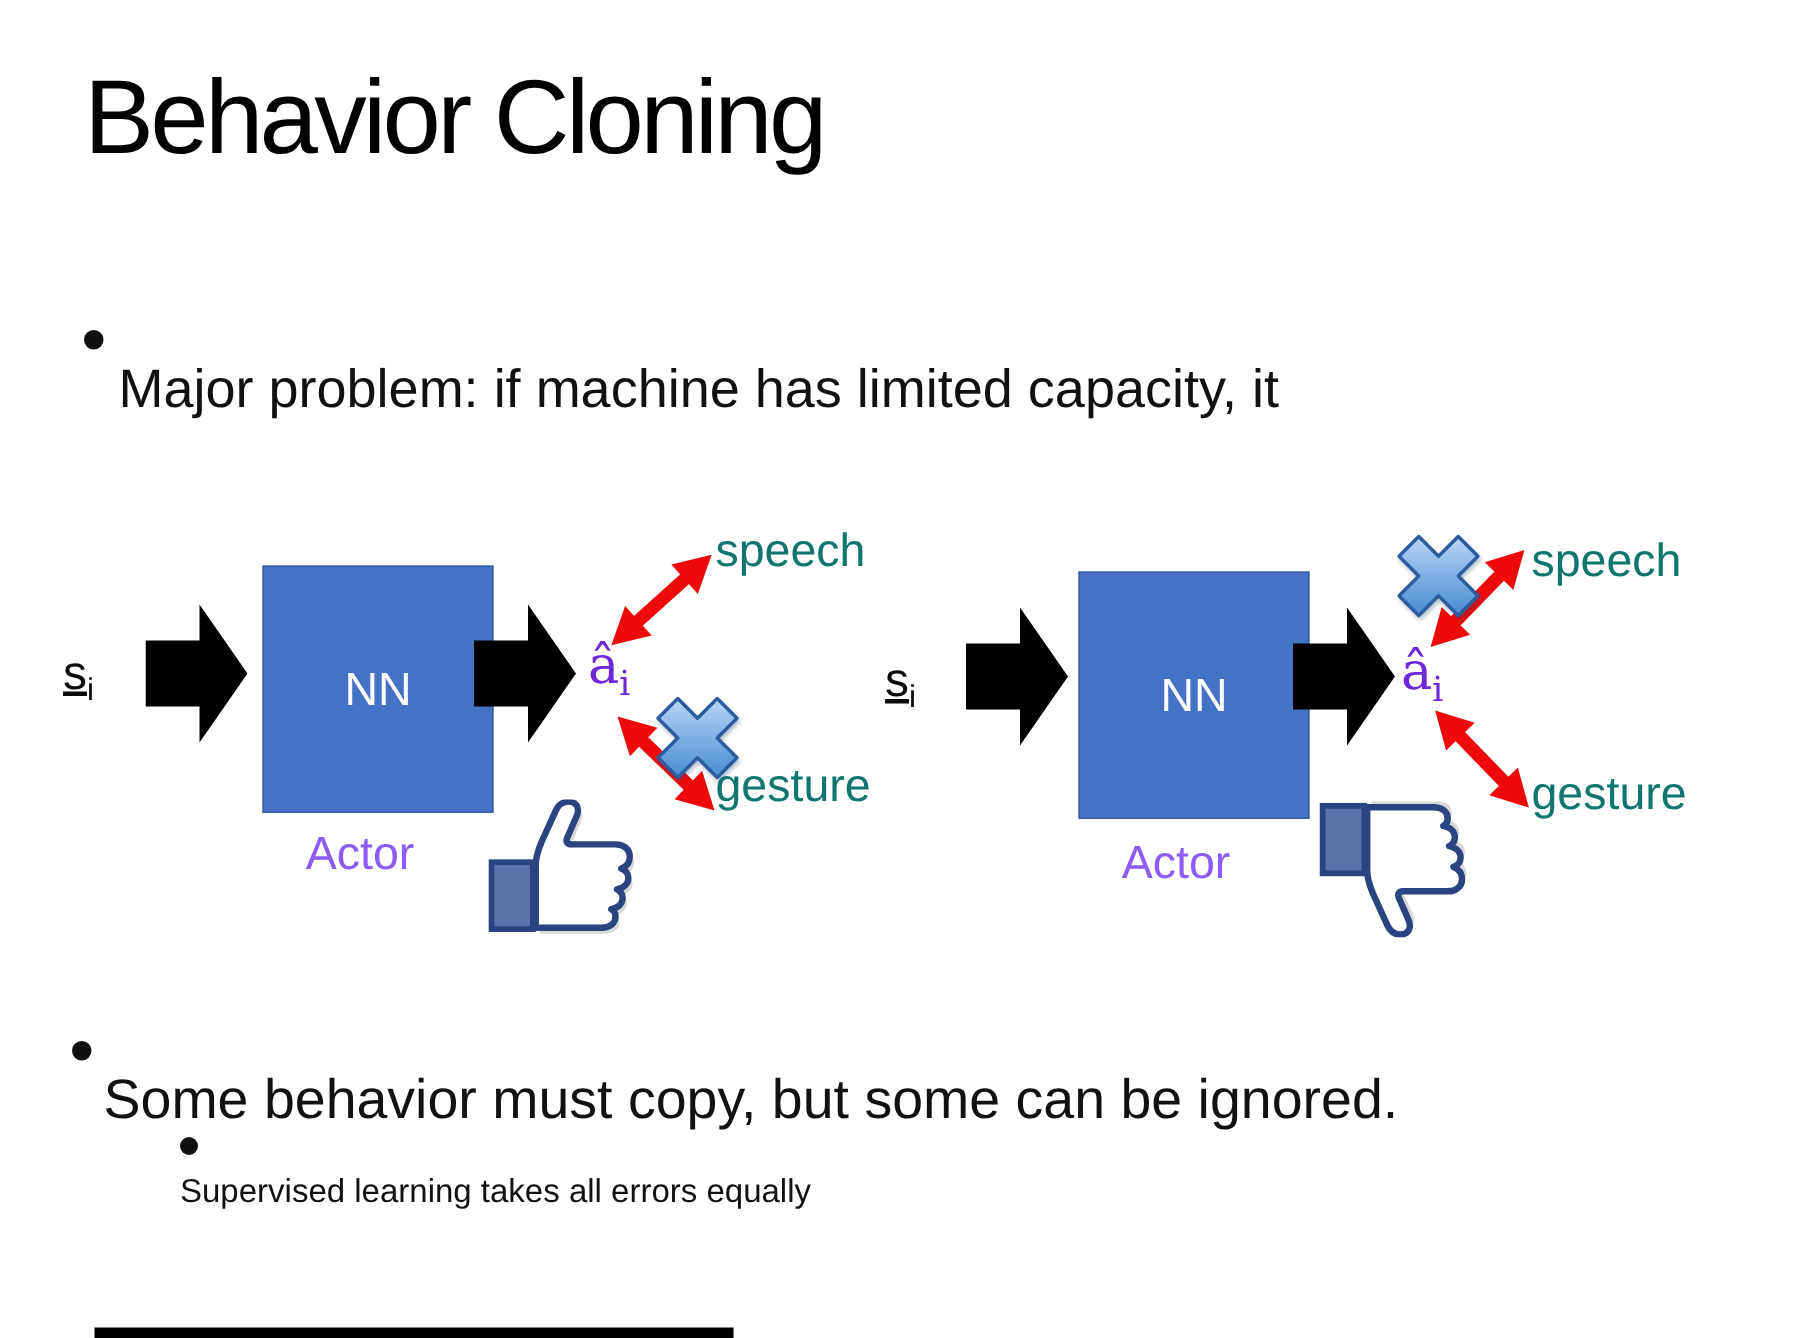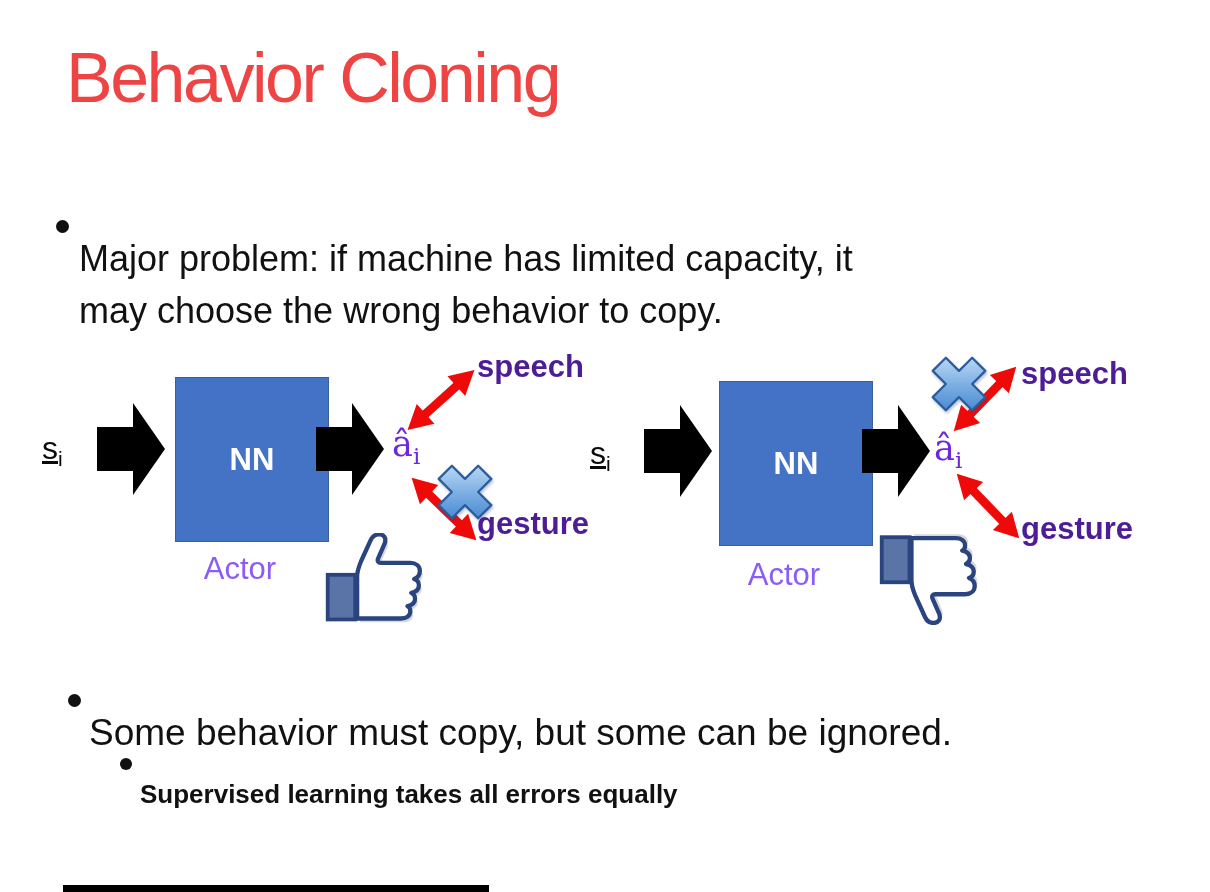--- a/index.html
+++ b/index.html
@@ -2,50 +2,49 @@
 <html style="--text: #111111; --nn-fill: #4472C4; --nn-border: #3A5F9E; --arrow-black: #000000; --arrow-red: #EF0A0A; --cross-light: #D6E9FB; --cross-mid: #7FB0E4; --cross-dark: #2F78C8; --cross-border: #2B5C9E; --thumb-outline: #29447E; --thumb-cuff: #5B74A8; --thumb-shadow: #D8D8D8;"><head>
 <meta charset="utf-8">
 <style>
   html,body { margin:0; padding:0; background:#ffffff; }
   .slide {
     position:relative; width:1210px; height:892px; overflow:hidden;
     background:#ffffff; font-family:"Liberation Sans", sans-serif;
     color:var(--text, #111111);
   }
   .title {
-    position:absolute; left:66px; top:38px; font-size:70px; letter-spacing:-2.5px;
-    font-weight:400; color:#ef4444; white-space:nowrap;
+    position:absolute; left:56px; top:38px; font-size:70px; letter-spacing:-2.5px;
+    font-weight:400; color:#000000; white-space:nowrap;
   }
   .bullet { position:absolute; display:flex; align-items:flex-start;flex-direction:column; }
   .dotc { flex:0 0 auto; border-radius:50%; background:#101010; }
   .b1 { left:56px; top:198px; }
   .b1 .dotc { width:13px; height:13px; margin-top:22px; }
   .b1 .btext { margin-left:23px; font-size:36px; line-height:52px; }
-  .b2 { left:68px; top:672px; }
+  .b2 { left:48px; top:672px; }
   .b2 .dotc { width:13px; height:13px; margin-top:22px; }
   .b2 .btext { margin-left:21px; font-size:37px; line-height:52px; white-space:nowrap; }
   .b3 { left:120px; top:738px; }
   .b3 .dotc { width:12px; height:12px; margin-top:20px; }
-  .b3 .btext { margin-left:20px; font-size:26px; line-height:48px; white-space:nowrap;font-weight:bold; }
+  .b3 .btext { font-size:22px; line-height:48px; white-space:nowrap; }
 
   .state { position:absolute; font-size:32px; color:#0a0a0a;text-decoration:underline; }
   .state sub { font-size:21px; }
   .nn-box {
     position:absolute; width:154px; height:165px;
     background:var(--nn-fill, #4472C4);
     border:1.5px solid var(--nn-border, #3A5F9E);
     display:flex; align-items:center; justify-content:center;
     box-sizing:border-box;
-    font-weight:bold;
   }
   .nn-box .nn-label { color:#ffffff; font-size:31px; }
   .actor { position:absolute; width:130px; text-align:center; font-size:31px; color:#8b5cf6; }
   .ahat { position:absolute; font-family:"DejaVu Serif", serif; font-size:35px; color:#6d28d9; }
   .ahat sub { font-size:23px; }
-  .io-label { position:absolute; font-size:31px; color:#4c1d95; white-space:nowrap;font-weight:bold; }
+  .io-label { position:absolute; font-size:31px; color:#0f766e; white-space:nowrap; }
 
   .barrow { position:absolute; }
   .barrow path { fill:var(--arrow-black, #000000); }
   .darrow { position:absolute; width:90px; height:30px; transform-origin:50% 50%; }
   .darrow polygon, .darrow rect { fill:var(--arrow-red, #EF0A0A); }
 
   .cross { position:absolute; filter:drop-shadow(1px 2px 1.5px rgba(40,70,120,0.35)); }
   .cross path {
     fill:url(#cross-grad);
     stroke:var(--cross-border, #2B5C9E); stroke-width:2.2; stroke-linejoin:round;
@@ -72,21 +71,20 @@
 </svg>
 
 <div class="slide">
 
   <div class="title">Behavior Cloning</div>
 
   <div class="bullet b1">
     <span class="dotc"></span>
     <div class="btext">
       <div>Major problem: if machine has limited capacity, it</div>
-      <div>may choose the wrong behavior to copy.</div>
     </div>
   </div>
 
   <div>
     <span class="state" style="left:42px; top:430px;"><span>s</span><sub>i</sub></span>
 
     <svg class="barrow" style="left:97px; top:401px;" width="68" height="96" viewBox="0 0 68 96">
       <path d="M0 26 H36 V2 L68 48 L36 94 V70 H0 Z"></path>
     </svg>
 

